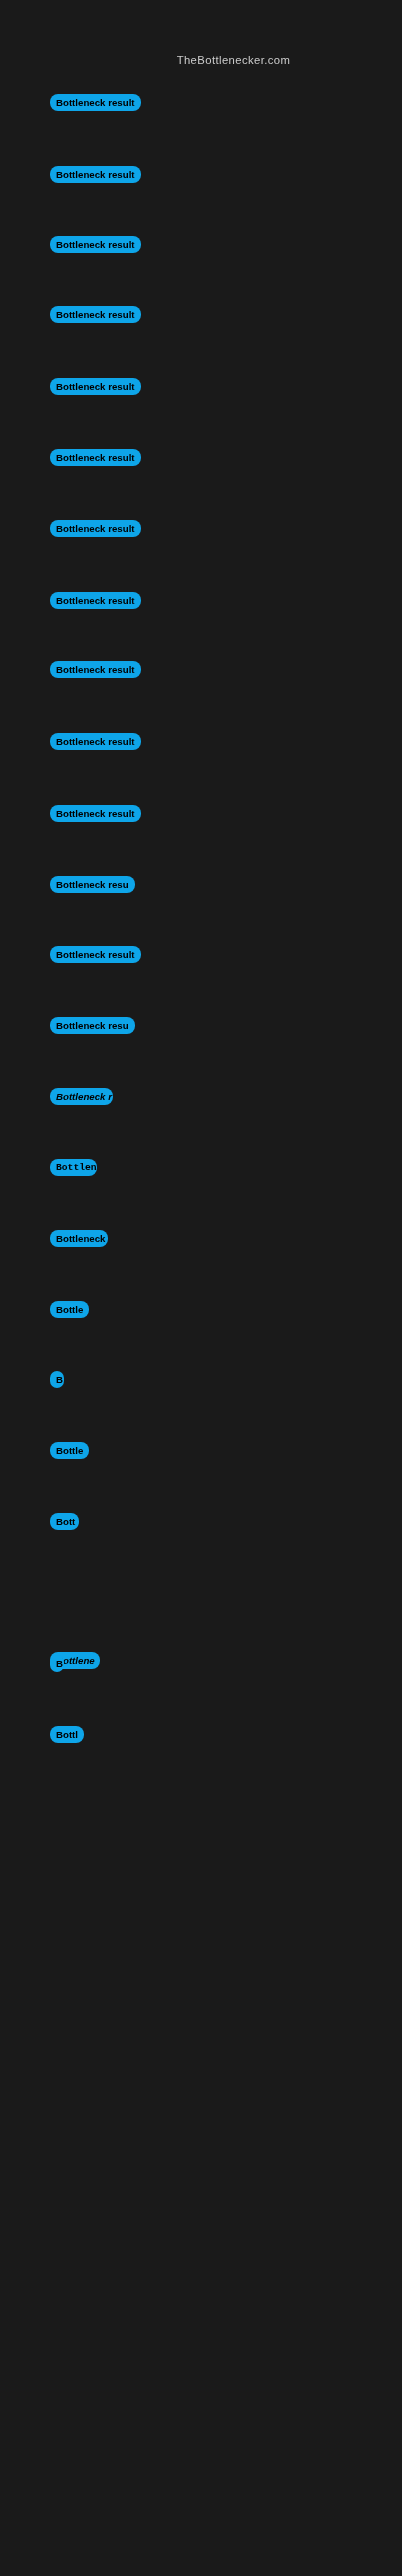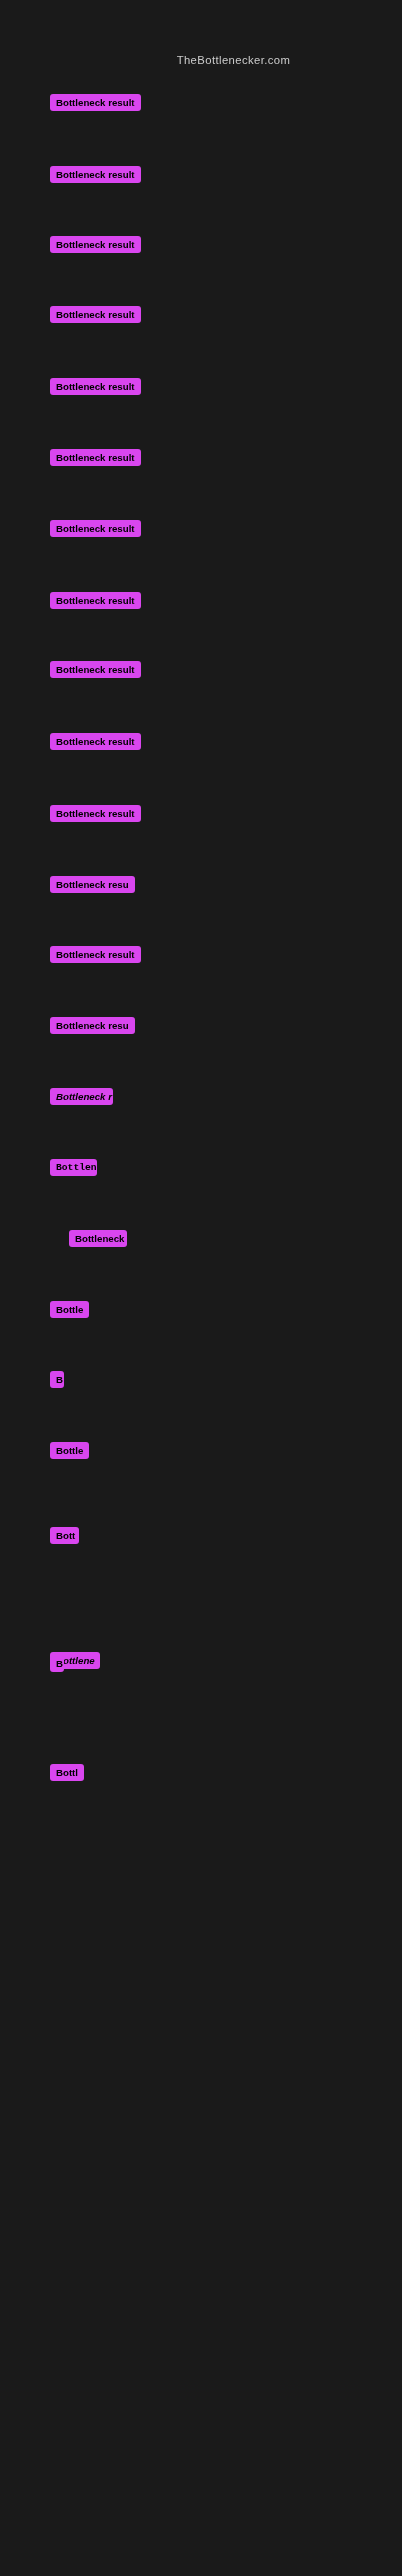--- a/index.html
+++ b/index.html
@@ -19,26 +19,26 @@
     .site-title {
       text-align: center;
       color: #cccccc;
       font-size: 11.3px;
       padding: 6.4px 0 3.2px 0;
       letter-spacing: 0.4px;
     }
 
     .bottleneck-badge {
       display: inline-block;
-      background-color: #d946ef;
+      background-color: #0ea5e9;
       color: #000000;
       font-size: 9.7px;
       font-weight: bold;
       padding: 3.2px 6.4px;
-      border-radius: 3px;
+      border-radius: 8px;
       white-space: nowrap;
       overflow: hidden;
     }
   </style>
 </head>
 <body>
 
 <div style="position: relative; width: 403px; min-height: 2576px; background: #1a1a1a;">
   <div class="site-title">TheBottlenecker.com</div>
   <div id="badges-container">
@@ -51,23 +51,23 @@
       <div style="position: absolute; top: 472px; left: 1.6px;"><span class="bottleneck-badge" style="max-width: 97px;">Bottleneck result</span></div>
       <div style="position: absolute; top: 544px; left: 1.6px;"><span class="bottleneck-badge" style="max-width: 97px;">Bottleneck result</span></div>
       <div style="position: absolute; top: 613px; left: 1.6px;"><span class="bottleneck-badge" style="max-width: 97px;">Bottleneck result</span></div>
       <div style="position: absolute; top: 685px; left: 1.6px;"><span class="bottleneck-badge" style="max-width: 97px;">Bottleneck result</span></div>
       <div style="position: absolute; top: 757px; left: 1.6px;"><span class="bottleneck-badge" style="max-width: 97px;">Bottleneck result</span></div>
       <div style="position: absolute; top: 828px; left: 1.6px;"><span class="bottleneck-badge" style="max-width: 87px;">Bottleneck resu</span></div>
       <div style="position: absolute; top: 898px; left: 1.6px;"><span class="bottleneck-badge" style="max-width: 97px;">Bottleneck result</span></div>
       <div style="position: absolute; top: 969px; left: 1.6px;"><span class="bottleneck-badge" style="max-width: 87px;">Bottleneck resu</span></div>
       <div style="position: absolute; top: 1040px; left: 1.6px; font-style: italic;"><span class="bottleneck-badge" style="max-width: 63px;">Bottleneck r</span></div>
       <div style="position: absolute; top: 1111px; left: 1.6px; font-family: Liberation Mono, monospace;"><span class="bottleneck-badge" style="max-width: 47px;">Bottlen</span></div>
-      <div style="position: absolute; top: 1182px; left: 1.6px;"><span class="bottleneck-badge" style="max-width: 58px; margin-left: 19px;">Bottleneck</span></div>
+      <div style="position: absolute; top: 1182px; left: 1.6px;"><span class="bottleneck-badge" style="max-width: 58px;">Bottleneck</span></div>
       <div style="position: absolute; top: 1253px; left: 1.6px;"><span class="bottleneck-badge" style="max-width: 39px;">Bottle</span></div>
       <div style="position: absolute; top: 1323px; left: 1.6px;"><span class="bottleneck-badge" style="max-width: 14.5px;">B</span></div>
       <div style="position: absolute; top: 1394px; left: 1.6px;"><span class="bottleneck-badge" style="max-width: 39px;">Bottle</span></div>
-      <div style="position: absolute; top: 1465px; left: 1.6px; margin-top: 14px;"><span class="bottleneck-badge" style="max-width: 29px;">Bott</span></div>
+      <div style="position: absolute; top: 1465px; left: 1.6px;"><span class="bottleneck-badge" style="max-width: 29px;">Bott</span></div>
       <div style="position: absolute; top: 1604px; left: 1.6px; font-style: italic;"><span class="bottleneck-badge" style="max-width: 50px;">Bottlene</span></div>
       <div style="position: absolute; top: 1607px; left: 1.6px;"><span class="bottleneck-badge" style="max-width: 14.5px;">B</span></div>
-      <div style="position: absolute; top: 1678px; left: 1.6px;"><span class="bottleneck-badge" style="max-width: 34px; margin-top: 38px;">Bottl</span></div>
+      <div style="position: absolute; top: 1678px; left: 1.6px;"><span class="bottleneck-badge" style="max-width: 34px;">Bottl</span></div>
     </div>
 </div>
 
 
 </body></html>

